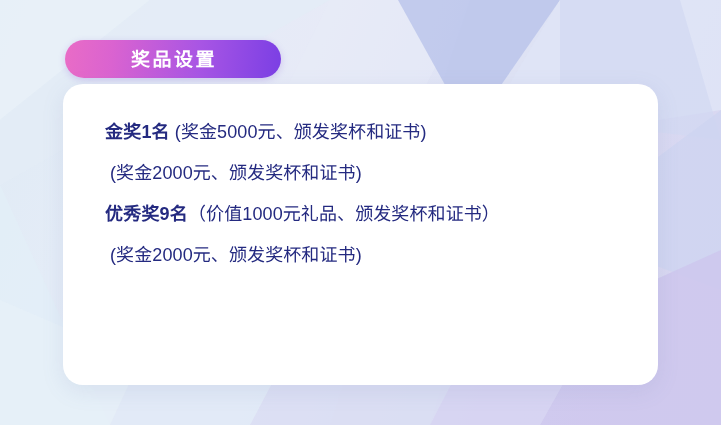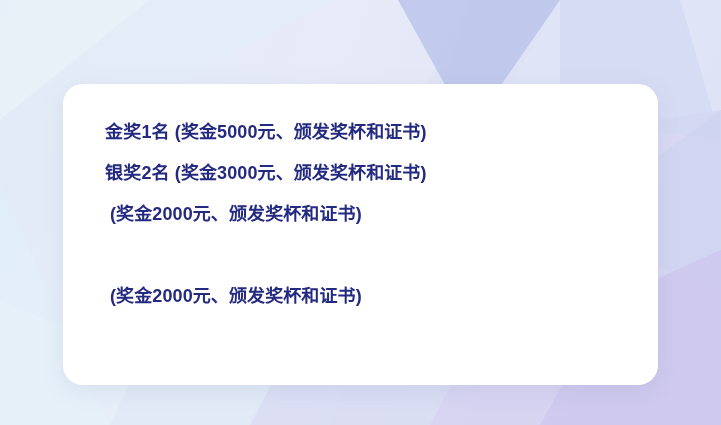--- a/index.html
+++ b/index.html
@@ -88,21 +88,21 @@
     white-space: nowrap;
     color: #242a80;
     font-size: 18px;
     line-height: 41px;
   }
   .prize-name {
     font-weight: bold;
     letter-spacing: 0.2px;
   }
   .prize-detail {
-    font-weight: bold;
+    font-weight: normal;
     letter-spacing: 0.1px;
   }
   .gap-narrow { padding-left: 5px; }
   .gap-none   { padding-left: 0px; }
 </style>
 </head>
 <body>
 
 <div id="stage">
 
@@ -116,39 +116,40 @@
     <polygon points="560,0 680,0 721,140 560,120" fill="#d2d9f2" opacity="0.7"></polygon>
     <polygon points="0,185 110,425 0,425" fill="#e2eef7" opacity="0.9"></polygon>
     <polygon points="721,110 721,290 560,230" fill="#cdd4f0" opacity="0.75"></polygon>
     <polygon points="721,250 721,425 540,425 610,300" fill="#cdc6ee" opacity="0.8"></polygon>
     <polygon points="430,425 540,425 610,300 500,290" fill="#d6d2f1" opacity="0.75"></polygon>
     <polygon points="250,425 430,425 500,290 300,330" fill="#d9dcf3" opacity="0.65"></polygon>
     <polygon points="110,425 250,425 300,330 140,360" fill="#dfe9f6" opacity="0.7"></polygon>
     <polygon points="0,300 140,360 110,425 0,425" fill="#e6f0f8" opacity="0.8"></polygon>
   </svg>
 
+  <div class="title-badge">
+    <span class="title-badge-text">奖品设置</span>
+  </div>
 
   <div class="card">
     <div class="prize-list">
 
       <div class="prize-row">
         <span class="prize-name">金奖1名</span>
         <span class="prize-detail gap-narrow">(奖金5000元、颁发奖杯和证书)</span>
       </div>
 
-      <div class="prize-row">
-        <span class="prize-name">银奖2名</span>
-        <span class="prize-detail gap-narrow">(奖金3000元、颁发奖杯和证书)</span>
-      </div>
 
       <div class="prize-row">
         <span class="prize-detail gap-narrow">(奖金2000元、颁发奖杯和证书)</span>
       </div>
 
       <div class="prize-row">
+        <span class="prize-name">优秀奖9名</span>
+        <span class="prize-detail gap-none">（价值1000元礼品、颁发奖杯和证书）</span>
       </div>
 
       <div class="prize-row">
         <span class="prize-detail gap-narrow">(奖金2000元、颁发奖杯和证书)</span>
       </div>
 
 
     </div>
   </div>
 

